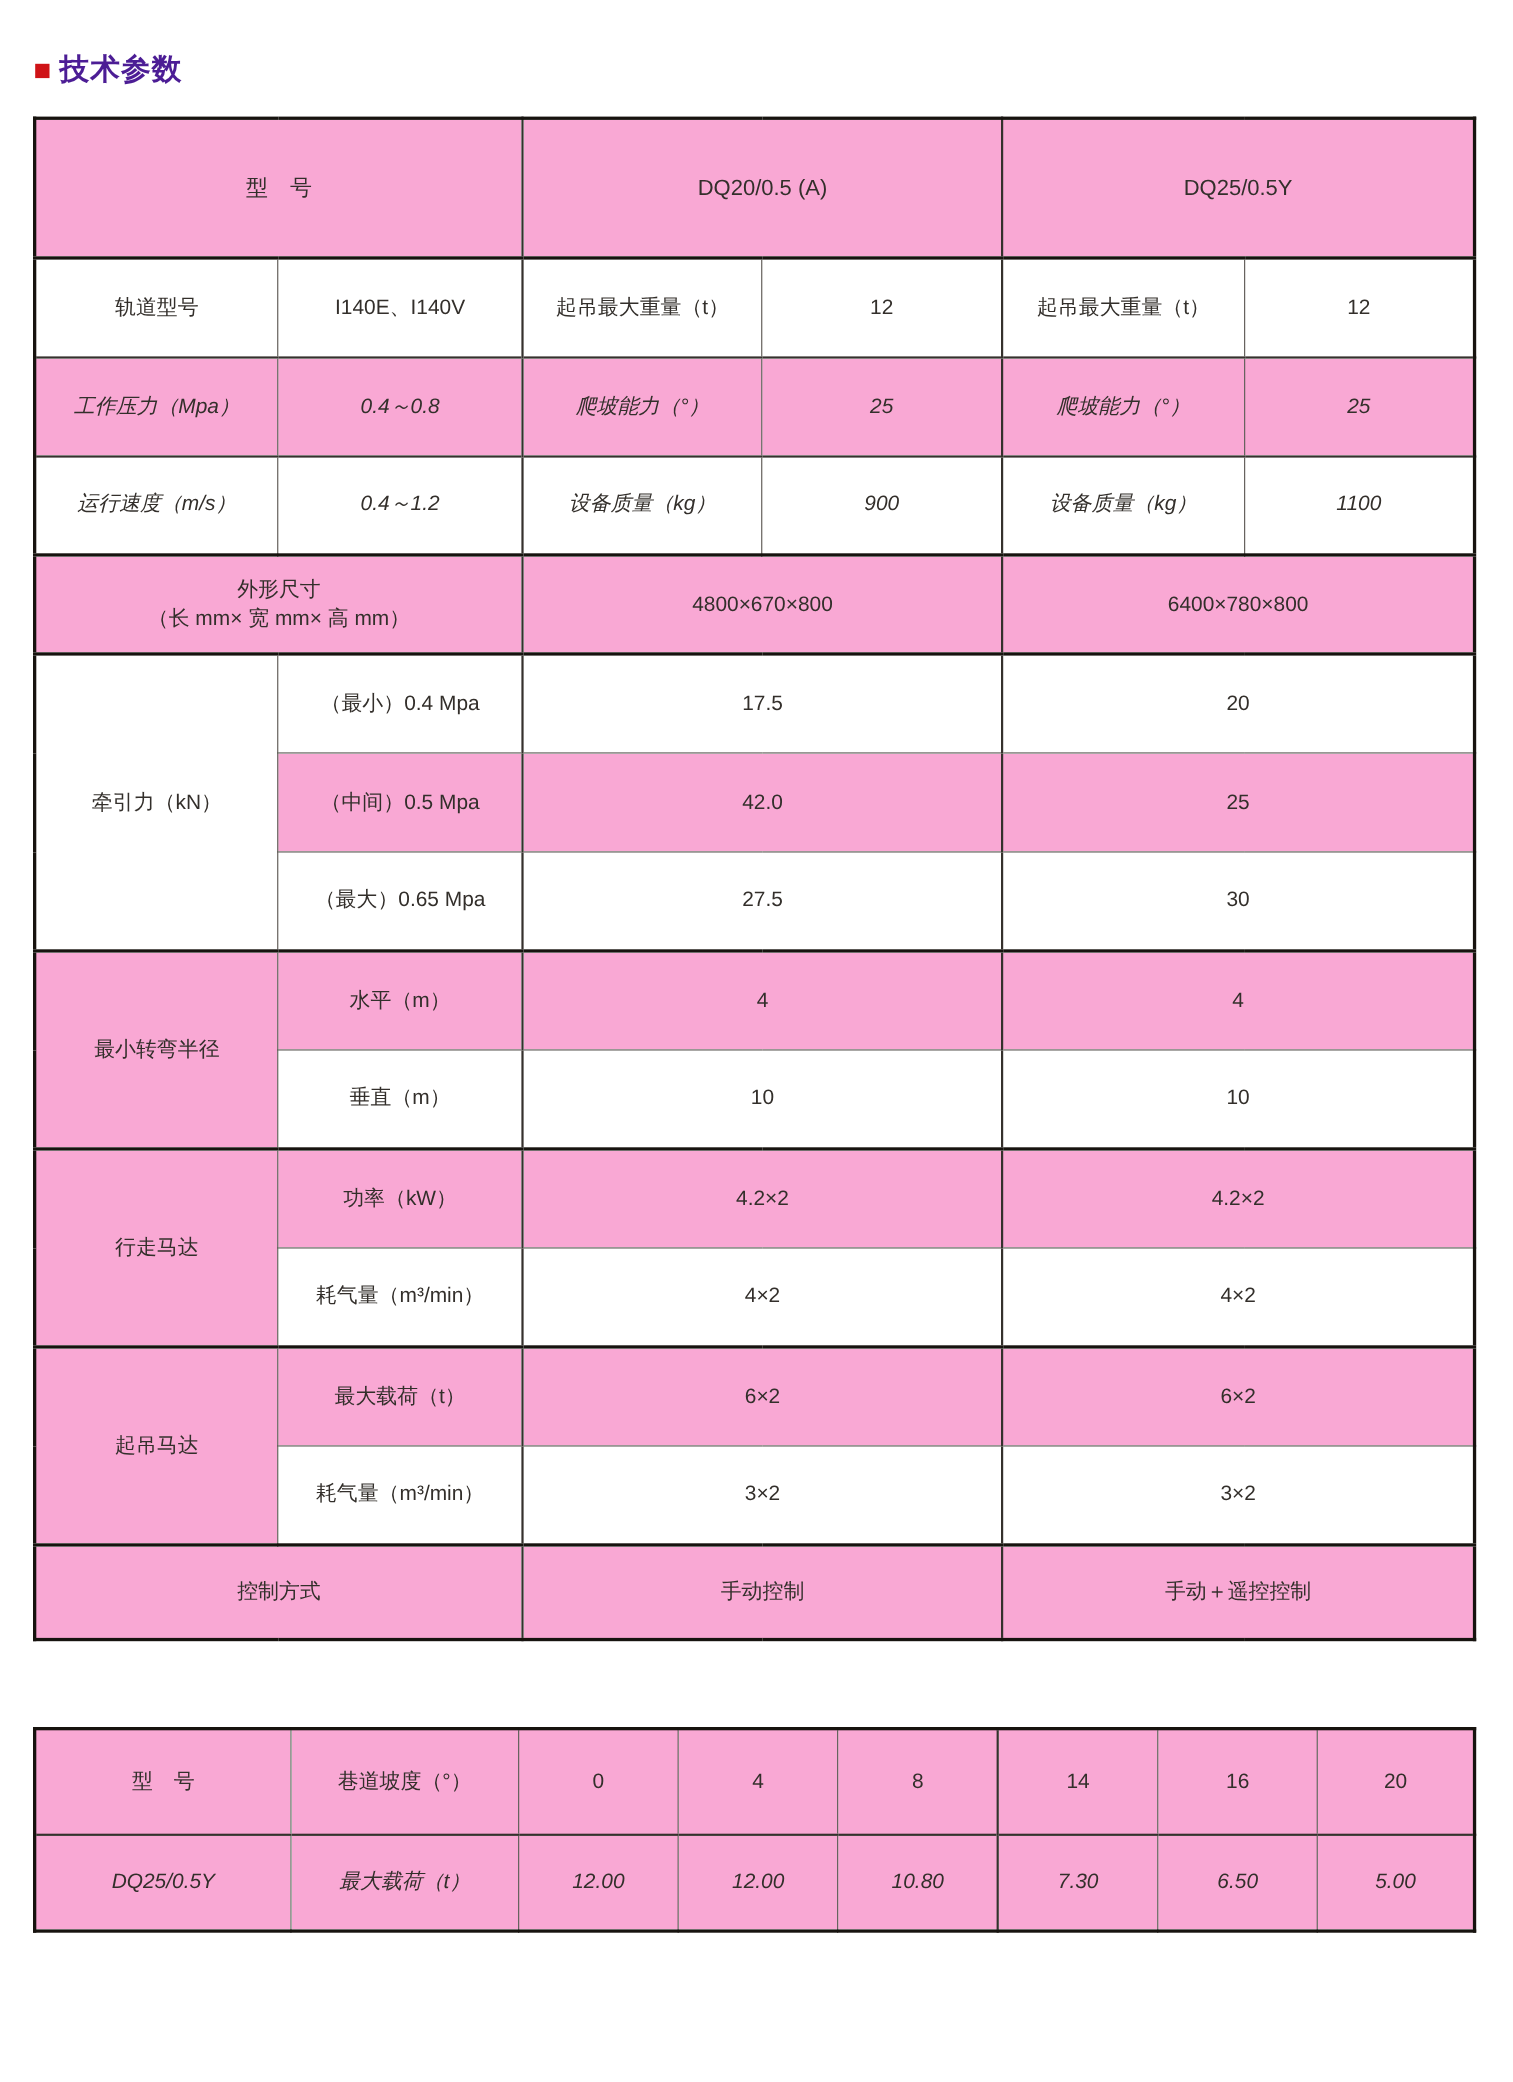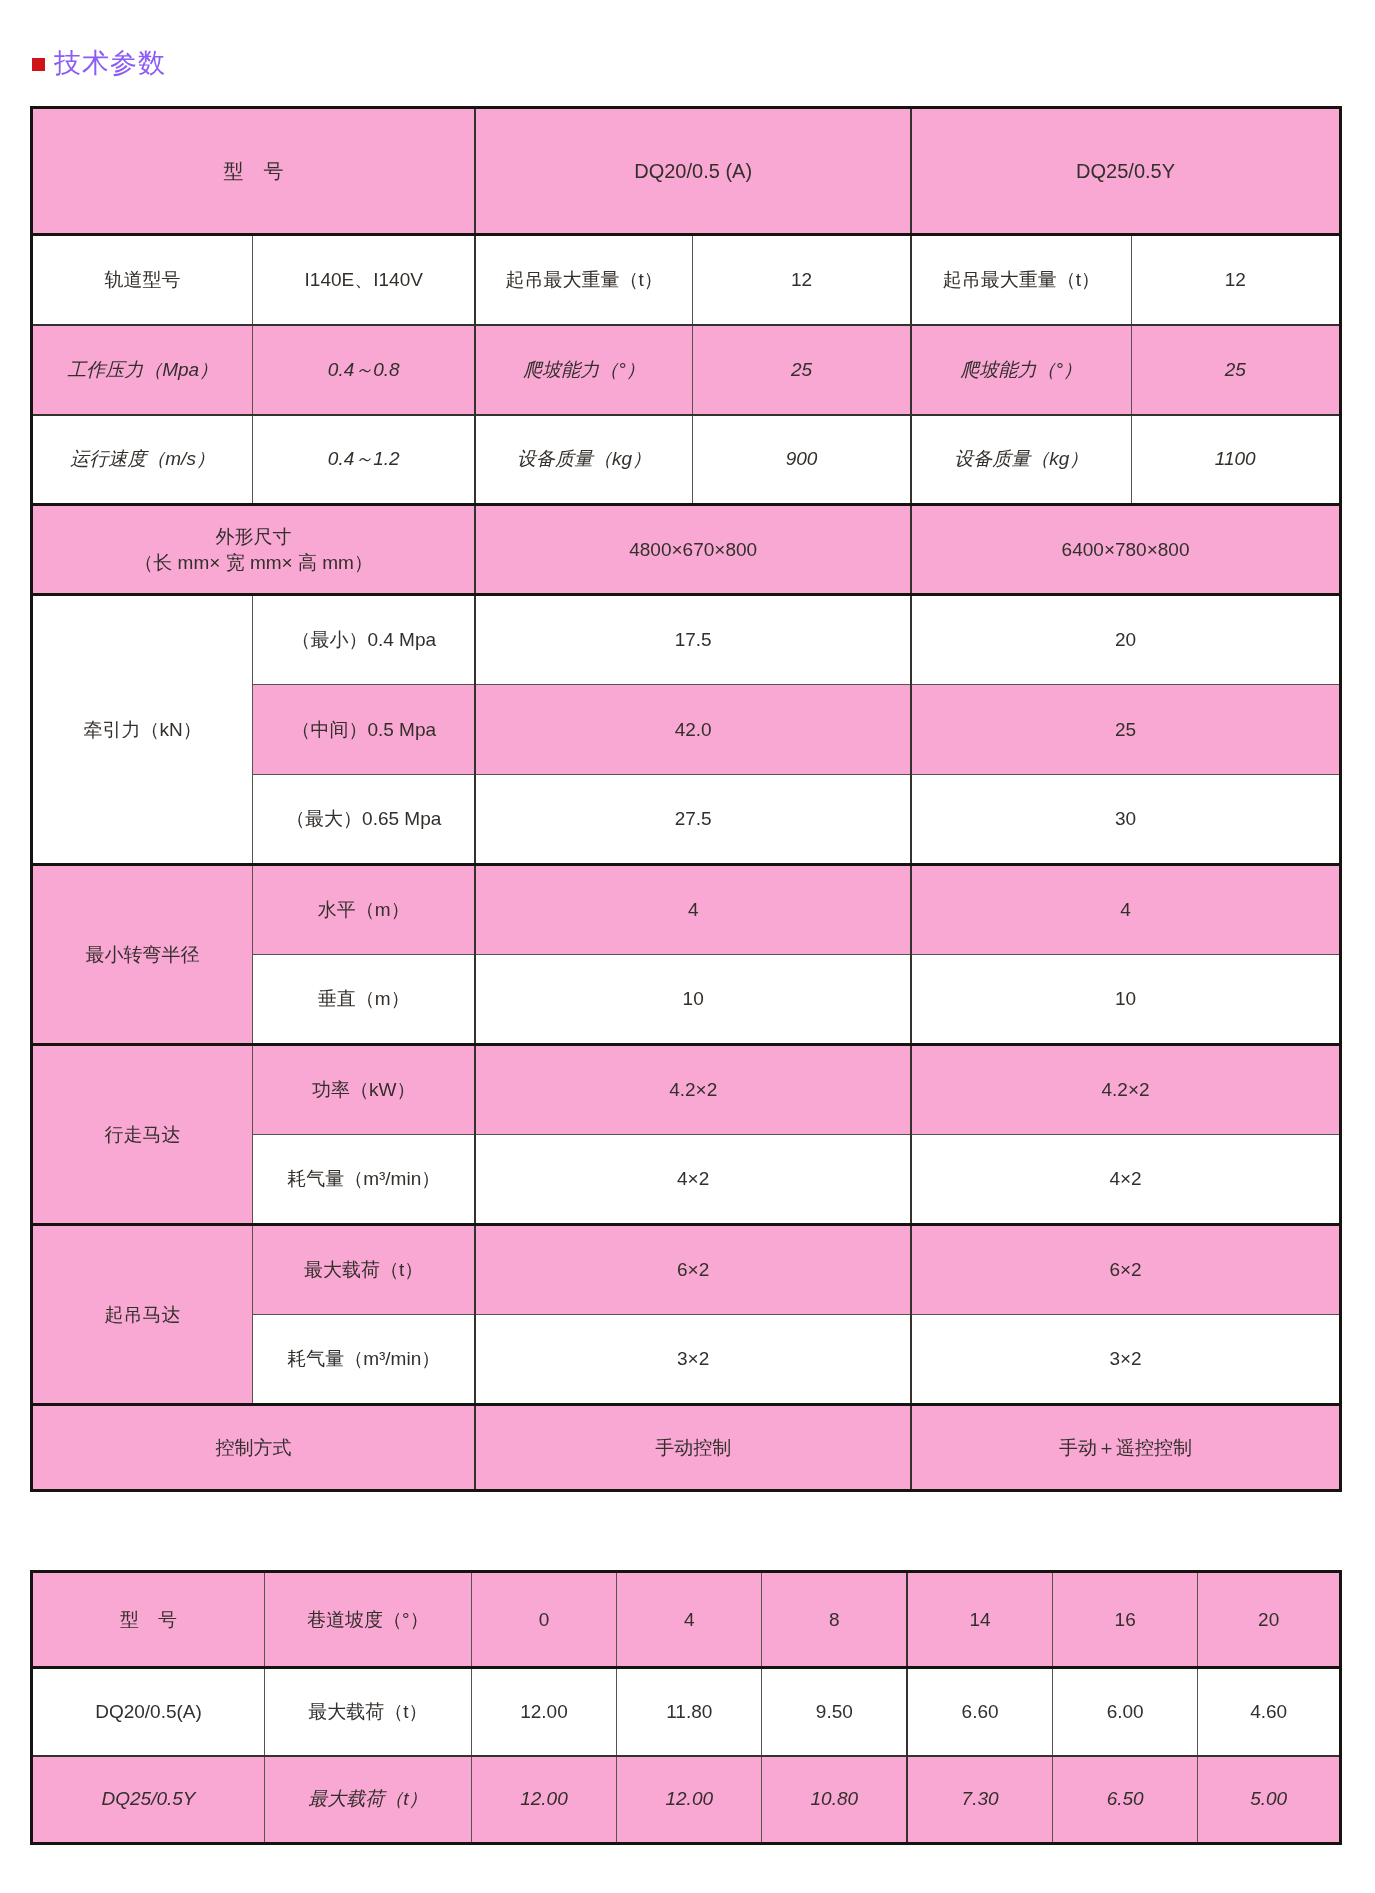--- a/index.html
+++ b/index.html
@@ -8,21 +8,21 @@
     width: 1375px; height: 1893px;
     background: #ffffff;
     font-family: "Liberation Sans", "DejaVu Sans", sans-serif;
     color: #332f2b;
   }
   .page { padding: 47px 30px 0 30px; }
 
   
   .title-row { display: flex; align-items: center; margin: 0 0 0 2px; height: 32px; }
   .title-bullet { width: 13px; height: 13px; background: #cf1317; margin-right: 9px; margin-top: 3px; }
-  .page-title { font-size: 27px; font-weight: normal; color: #8b5cf6; letter-spacing: 1px; margin: 0; }
+  .page-title { font-size: 27px; font-weight: bold; color: #4c1d95; letter-spacing: 1px; margin: 0; }
 
   
   table { border-collapse: collapse; table-layout: fixed; width: 1312px; background: #ffffff; }
   table { border: 3px solid #17130f; }
   td {
     border: 1px solid #57534e;
     text-align: center; vertical-align: middle;
     font-size: 19px; line-height: 1.35;
     padding: 4px 6px;
     overflow: hidden;
@@ -186,30 +186,20 @@
       <tr class="gray h2-header">
         <td>型　号</td>
         <td>巷道坡度（°）</td>
         <td>0</td>
         <td>4</td>
         <td>8</td>
         <td class="vsep">14</td>
         <td>16</td>
         <td>20</td>
       </tr>
-      <tr class="sec h2-row">
-        <td>DQ20/0.5(A)</td>
-        <td>最大载荷（t）</td>
-        <td>12.00</td>
-        <td>11.80</td>
-        <td>9.50</td>
-        <td class="vsep">6.60</td>
-        <td>6.00</td>
-        <td>4.60</td>
-      </tr>
       <tr class="gray mid h2-row">
         <td>DQ25/0.5Y</td>
         <td>最大载荷（t）</td>
         <td>12.00</td>
         <td>12.00</td>
         <td>10.80</td>
         <td class="vsep">7.30</td>
         <td>6.50</td>
         <td>5.00</td>
       </tr>

